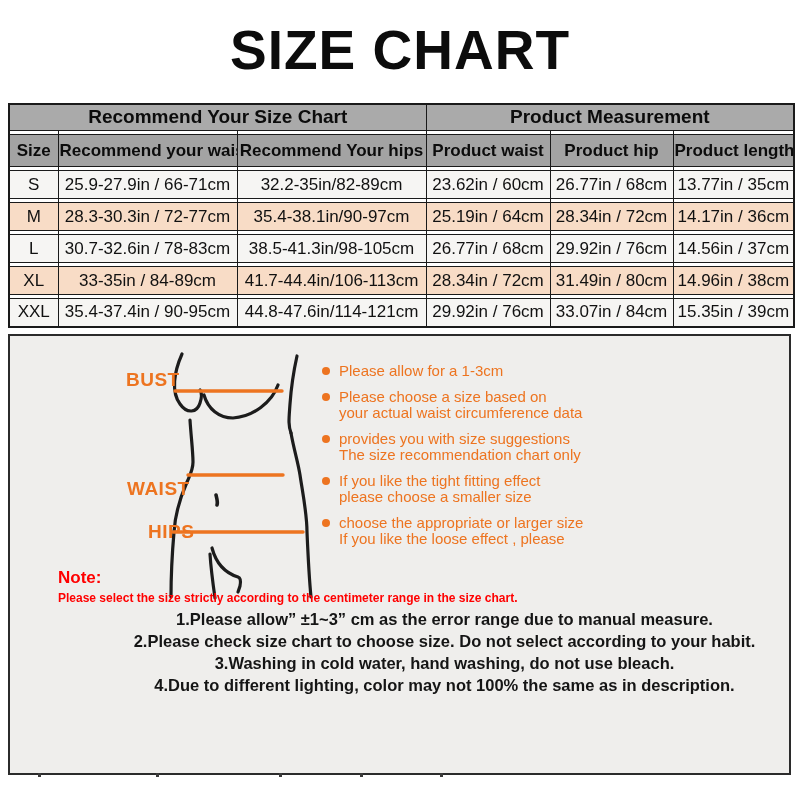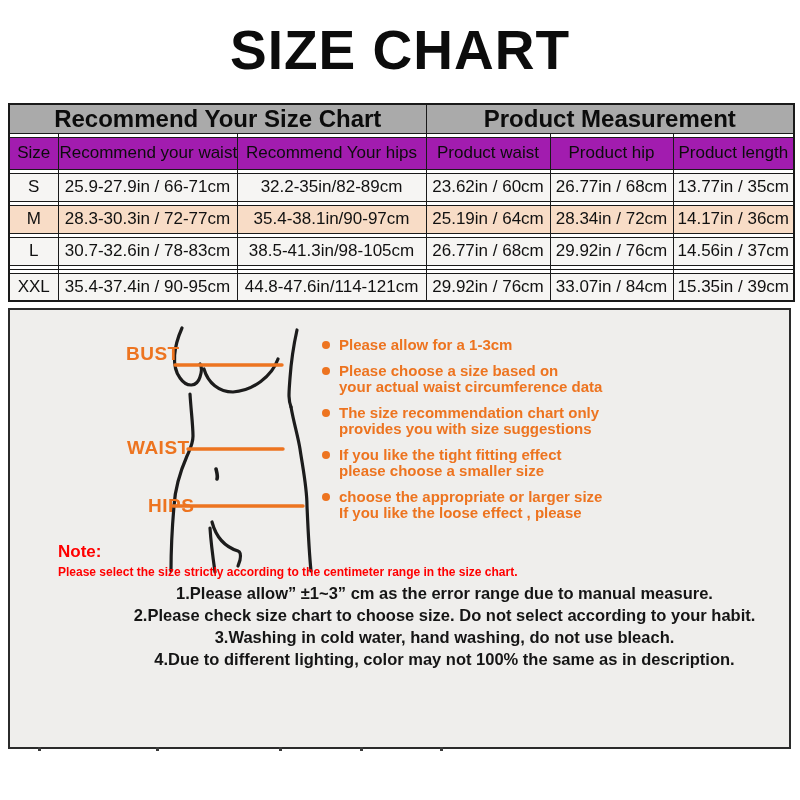--- a/index.html
+++ b/index.html
@@ -23,53 +23,53 @@
   table.size-table{
     border-collapse:collapse;table-layout:fixed;
     width:785px;margin:22px 0 0 8px;
     border:2px solid #1a1a1a;
   }
   .size-table th,.size-table td{
     border:1px solid #1a1a1a;text-align:center;vertical-align:middle;
     padding:0 1px;white-space:nowrap;overflow:hidden;
   }
   tr.group-row th{
-    background:var(--hdr-gray);font-size:24px;font-weight:700;height:27px;color:#0c0c0c;
+    background:var(--hdr-gray);font-size:19px;font-weight:700;height:27px;color:#0c0c0c;
   }
   tr.col-row th{
-    background:#a21caf;font-size:17px;font-weight:400;height:32px;color:#0c0c0c;
+    background:#a3a3a3;font-size:17px;font-weight:700;height:32px;color:#0c0c0c;
   }
   tr.spacer td{height:4px;padding:0;background:#ffffff;}
   tr.data-row td{
     background:#f6f5f3;font-size:17px;font-weight:400;height:28px;color:#111;
   }
   tr.data-row.pink td{background:var(--pink);}
   .info-box{
     position:relative;margin:6px 0 0 8px;width:783px;height:441px;
     border:2px solid #2b2b2b;background:#efeeec;
   }
   .fig-svg{position:absolute;left:150px;top:4px;}
   .fig-label{
     position:absolute;color:var(--orange);font-weight:700;font-size:19px;
     letter-spacing:0.5px;line-height:1;
   }
   .lbl-bust{left:116px;top:34px;}
-  .lbl-waist{left:117px;top:128px;}
+  .lbl-waist{left:117px;top:143px;}
   .lbl-hips{left:122px;top:186px;margin-left:16px;}
   .tips{
     position:absolute;left:312px;top:27px;width:330px;
     list-style:none;margin:0;padding:0;
   }
   .tips li{display:flex;margin-bottom:10px;}
   .tip-dot{
     flex:0 0 auto;width:8px;height:8px;border-radius:50%;
     background:var(--orange);margin:4px 9px 0 0;
   }
   .tip-text{
-    color:var(--orange);font-weight:700;font-size:15px;line-height:16px;
+    color:var(--orange);font-weight:400;font-size:15px;line-height:16px;
   }
   .notes{position:absolute;left:4px;top:232px;width:773px;margin-left:44px;}
   .note-heading{color:var(--red);font-weight:700;font-size:17px;line-height:20px;}
   .note-red{color:var(--red);font-weight:700;font-size:12px;line-height:20px;}
   .note-black{color:var(--ink);font-weight:700;font-size:16.5px;line-height:22px;text-align:center;}
   .tick{position:absolute;top:100%;width:3px;height:4px;background:#3a3a3a;}
 </style>
 </head>
 <body>
 
@@ -155,20 +155,28 @@
         <td>29.92in / 76cm</td>
         <td>14.56in / 37cm</td>
       </tr>
       <tr class="spacer">
         <td></td>
         <td></td>
         <td></td>
         <td></td>
         <td></td>
         <td></td>
+      </tr>
+      <tr class="data-row pink">
+        <td>XL</td>
+        <td>33-35in / 84-89cm</td>
+        <td>41.7-44.4in/106-113cm</td>
+        <td>28.34in / 72cm</td>
+        <td>31.49in / 80cm</td>
+        <td>14.96in / 38cm</td>
       </tr>
       <tr class="spacer">
         <td></td>
         <td></td>
         <td></td>
         <td></td>
         <td></td>
         <td></td>
       </tr>
       <tr class="data-row">
@@ -216,22 +224,22 @@
       <li>
         <span class="tip-dot"></span>
         <span class="tip-text">
           <div>Please choose a size based on</div>
           <div>your actual waist circumference data</div>
         </span>
       </li>
       <li>
         <span class="tip-dot"></span>
         <span class="tip-text">
+          <div>provides you with size suggestions</div>
           <div>The size recommendation chart only</div>
-          <div>provides you with size suggestions</div>
         </span>
       </li>
       <li>
         <span class="tip-dot"></span>
         <span class="tip-text">
           <div>If you like the tight fitting effect</div>
           <div>please choose a smaller size</div>
         </span>
       </li>
       <li>

